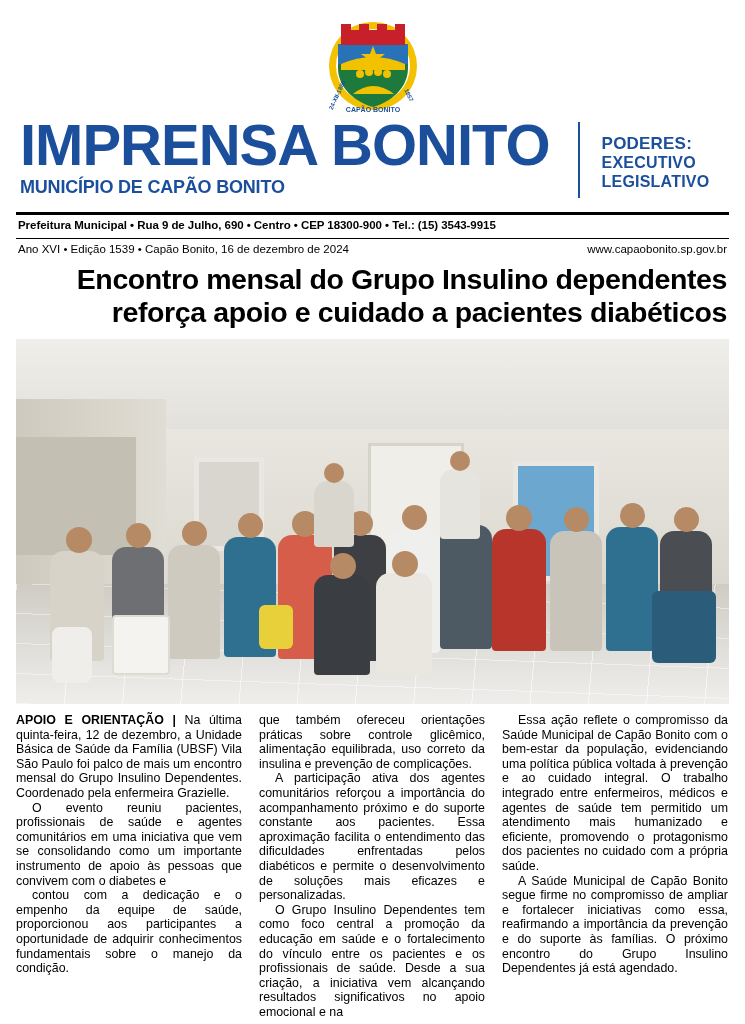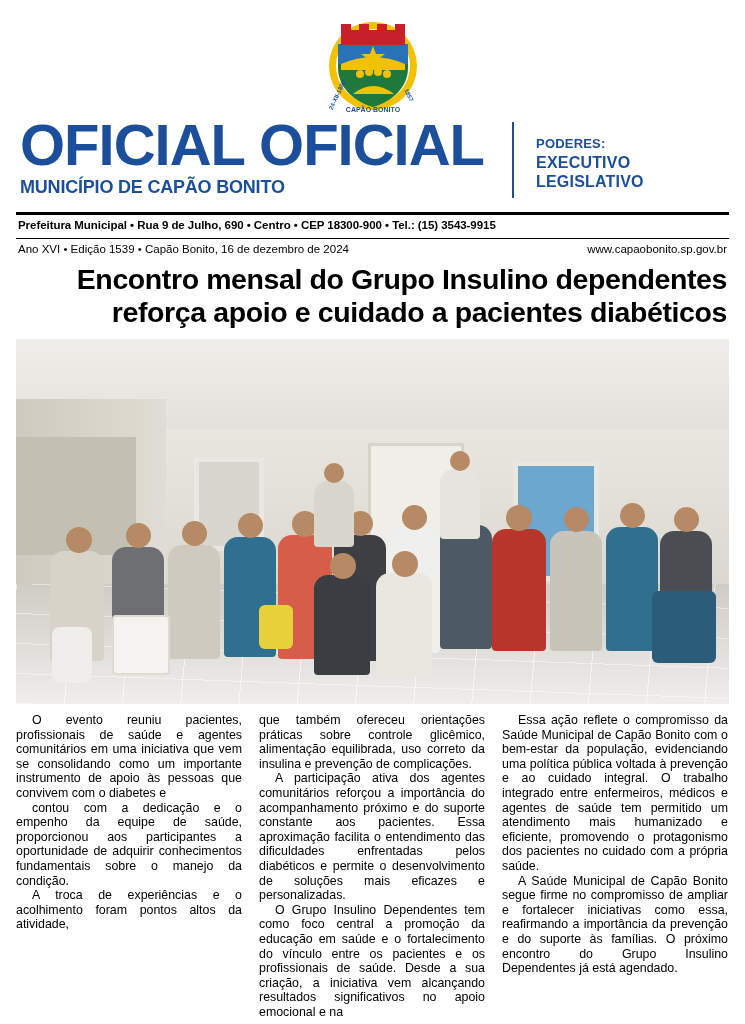--- a/index.html
+++ b/index.html
@@ -70,21 +70,21 @@
     margin: 6px 22px 4px 28px;
     height: 76px;
   }
   .masthead-right {
     padding-top: 18px;
     color: #1b4f9c;
     font-weight: bold;
     line-height: 19px;
   }
   .poderes-label {
-    font-size: 13px;
+    font-size: 17px;
     letter-spacing: 0.2px;
   }
   .poder-item {
     font-size: 16px;
     letter-spacing: 0.2px;
   }
 
   
   .rule-thick {
     height: 3px;
@@ -239,21 +239,21 @@
         <path d="M46 14 A44 44 0 0 0 2 58" fill="none" stroke="#1b4f9c" stroke-width="0"></path>
         <text x="46" y="104" font-size="7" text-anchor="middle" fill="#1b4f9c" font-family="Liberation Sans, sans-serif" font-weight="bold">CAPÃO BONITO</text>
         <text x="12" y="88" font-size="6" text-anchor="middle" fill="#1b4f9c" font-family="Liberation Sans, sans-serif" font-weight="bold" transform="rotate(-65 12 88)">24-XII-1856</text>
         <text x="80" y="88" font-size="6" text-anchor="middle" fill="#1b4f9c" font-family="Liberation Sans, sans-serif" font-weight="bold" transform="rotate(65 80 88)">1857</text>
       </svg>
     </div>
   </div>
 
   <div class="masthead">
     <div class="masthead-left">
-      <div class="title-main">OFICIAL OFICIAL</div>
+      <div class="title-main">IMPRENSA BONITO</div>
       <div class="title-sub">MUNICÍPIO DE CAPÃO BONITO</div>
     </div>
     <div class="masthead-divider"></div>
     <div class="masthead-right">
       <div class="poderes-label">PODERES:</div>
       <div class="poder-item">EXECUTIVO</div>
       <div class="poder-item">LEGISLATIVO</div>
     </div>
   </div>
 
@@ -326,23 +326,23 @@
     <div class="head" style="left:376px; top:212px; width:26px; height:26px;"></div>
 
     <div style="position:absolute;left:243px;top:266px;width:34px;height:44px;background:#e8d03a;border-radius:6px;"></div>
     <div style="position:absolute;left:36px;top:288px;width:40px;height:56px;background:#f0eeea;border-radius:8px;"></div>
     <div style="position:absolute;left:96px;top:276px;width:58px;height:60px;background:#f4f3ef;border:2px solid #dedbd3;box-sizing:border-box;border-radius:4px;"></div>
     <div style="position:absolute;left:636px;top:252px;width:64px;height:72px;background:#2b5c7a;border-radius:6px;"></div>
   </div>
 
   <div class="article">
     <div class="col">
+      <p class="first"><span class="lead-label">APOIO E ORIENTAÇÃO |</span> <span>Na última quinta-feira, 12 de dezembro, a Unidade Básica de Saúde da Família (UBSF) Vila São Paulo foi palco de mais um encontro mensal do Grupo Insulino Dependentes. Coordenado pela enfermeira Grazielle.</span></p>
       <p>O evento reuniu pacientes, profissionais de saúde e agentes comunitários em uma iniciativa que vem se consolidando como um importante instrumento de apoio às pessoas que convivem com o diabetes e</p>
       <p> contou com a dedicação e o empenho da equipe de saúde, proporcionou aos participantes a oportunidade de adquirir conhecimentos fundamentais sobre o manejo da condição.</p>
-      <p>A troca de experiências e o acolhimento foram pontos altos da atividade,</p>
     </div>
     <div class="col">
       <p class="first">que também ofereceu orientações práticas sobre controle glicêmico, alimentação equilibrada, uso correto da insulina e prevenção de complicações.</p>
       <p>A participação ativa dos agentes comunitários reforçou a importância do acompanhamento próximo e do suporte constante aos pacientes. Essa aproximação facilita o entendimento das dificuldades enfrentadas pelos diabéticos e permite o desenvolvimento de soluções mais eficazes e personalizadas.</p>
       <p>O Grupo Insulino Dependentes tem como foco central a promoção da educação em saúde e o fortalecimento do vínculo entre os pacientes e os profissionais de saúde. Desde a sua criação, a iniciativa vem alcançando resultados significativos no apoio emocional e na</p>
     </div>
     <div class="col">
       <p>Essa ação reflete o compromisso da Saúde Municipal de Capão Bonito com o bem-estar da população, evidenciando uma política pública voltada à prevenção e ao cuidado integral. O trabalho integrado entre enfermeiros, médicos e agentes de saúde tem permitido um atendimento mais humanizado e eficiente, promovendo o protagonismo dos pacientes no cuidado com a própria saúde.</p>
       <p>A Saúde Municipal de Capão Bonito segue firme no compromisso de ampliar e fortalecer iniciativas como essa, reafirmando a importância da prevenção e do suporte às famílias. O próximo encontro do Grupo Insulino Dependentes já está agendado.</p>
     </div>

